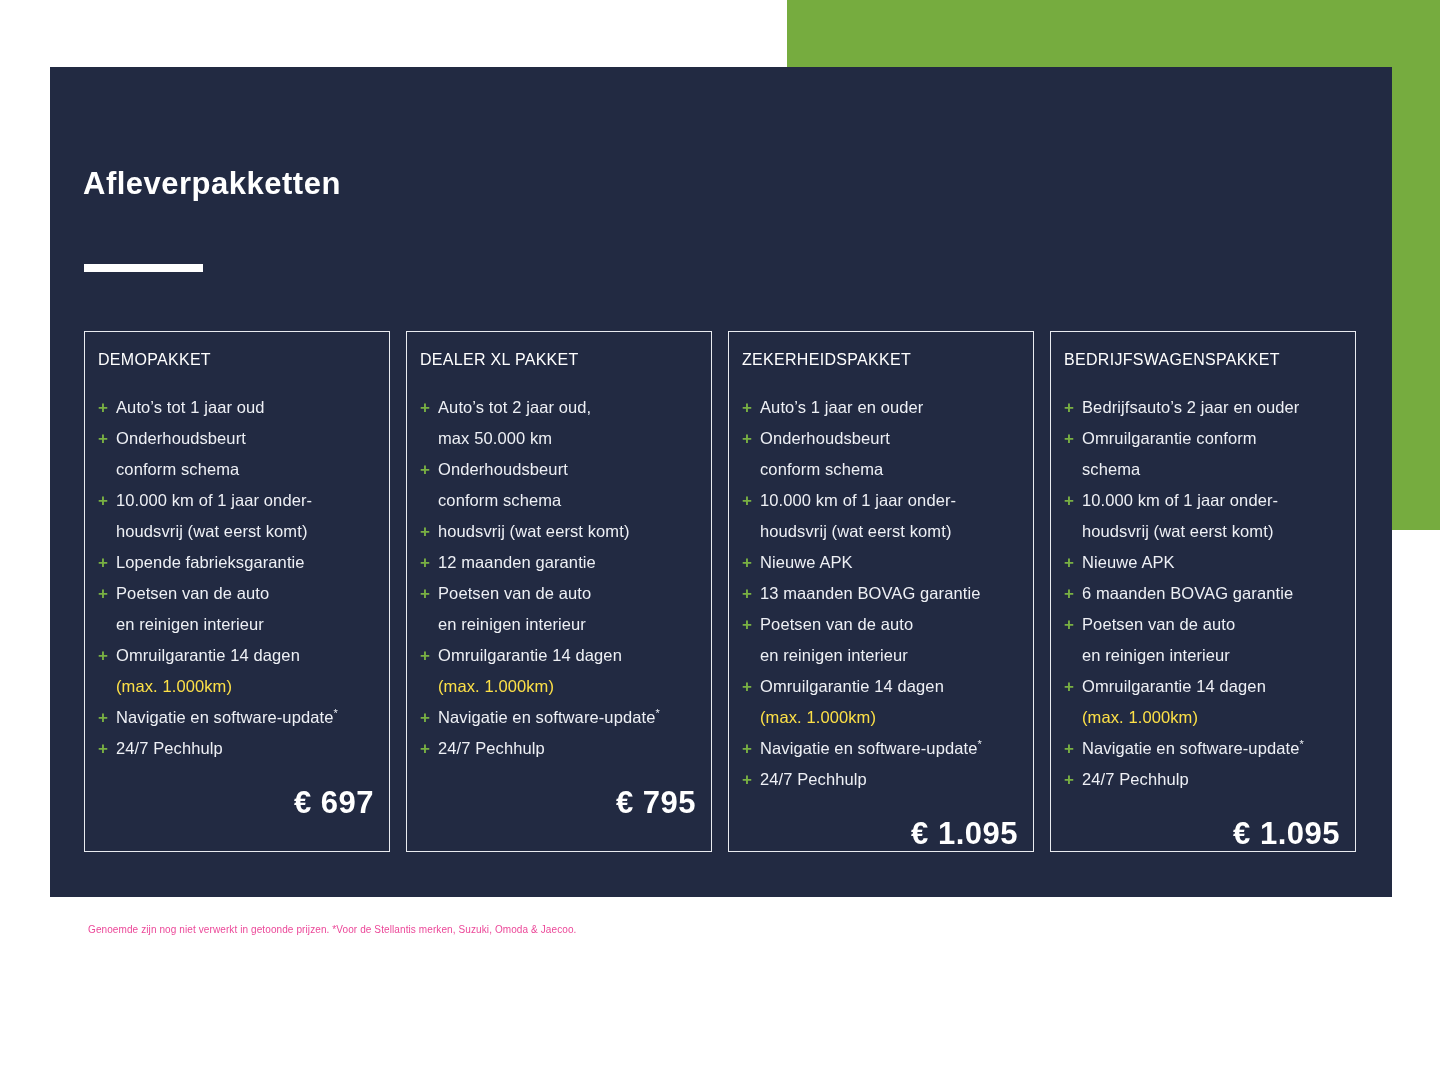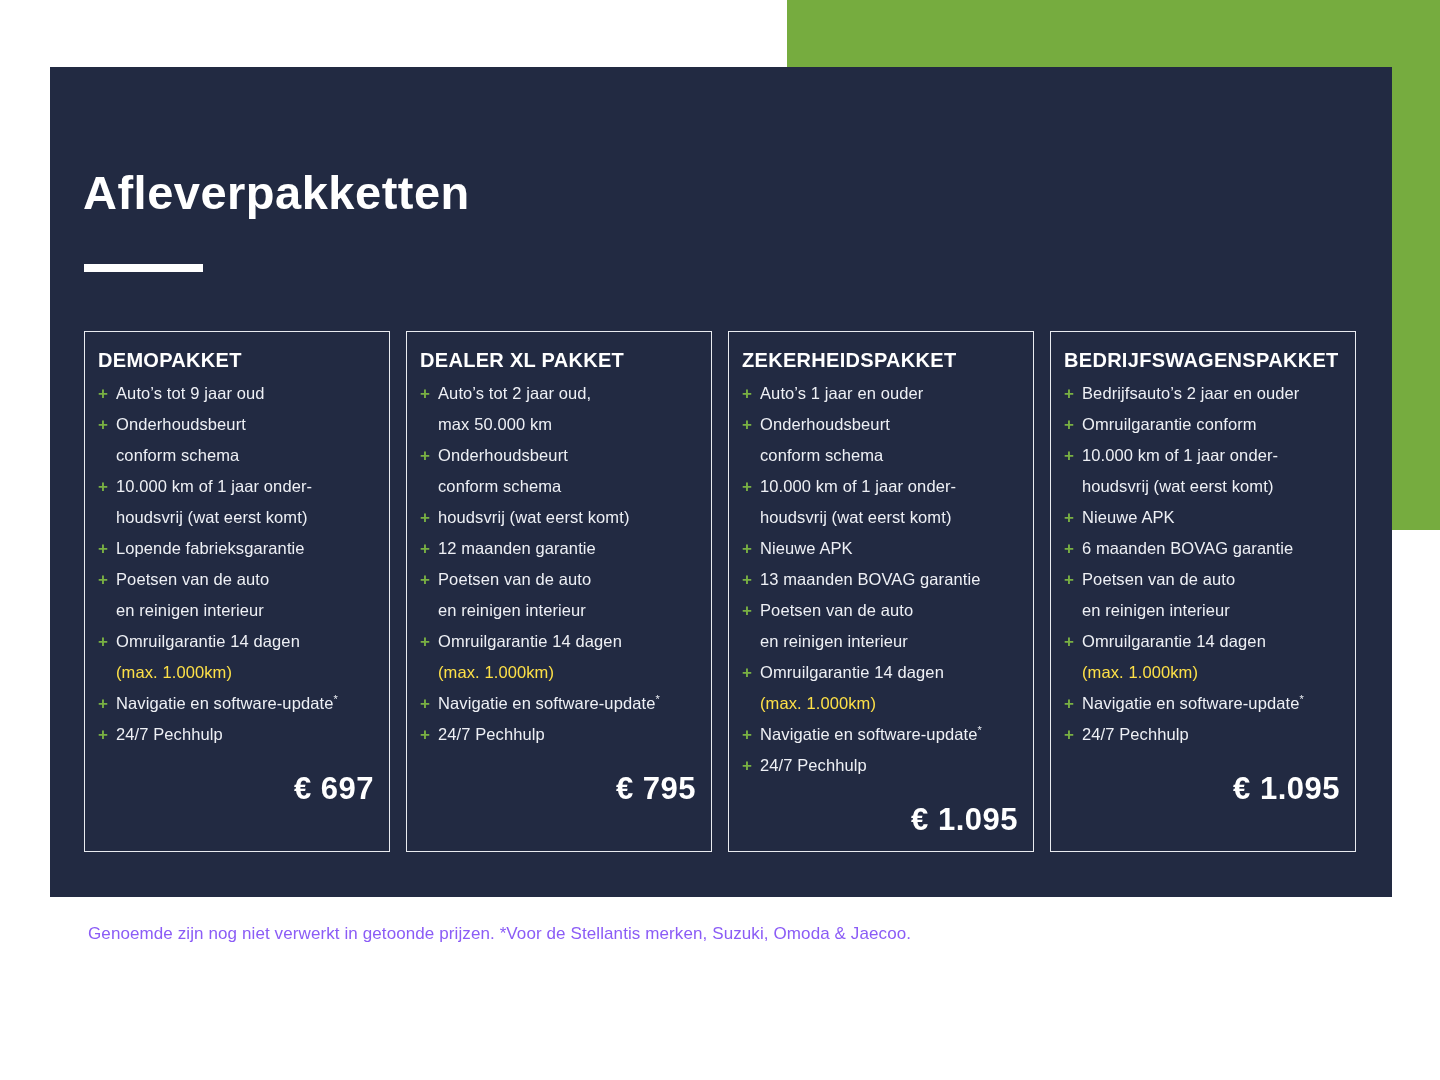--- a/index.html
+++ b/index.html
@@ -25,21 +25,21 @@
     position: absolute;
     left: 50px; top: 67px;
     width: 1342px; height: 830px;
     background: #222A42;
   }
 
   .page-title {
     position: absolute;
     left: 33px; top: 100px;
     color: #ffffff;
-    font-size: 47px;
+    font-size: 31px;
     font-weight: 700;
     letter-spacing: 0.5px;
     line-height: 1.1;
   }
 
   .title-dash {
     position: absolute;
     left: 34px; top: 197px;
     width: 119px; height: 8px;
     background: #ffffff;
@@ -56,25 +56,25 @@
     width: 306px;
     height: 521px;
     border: 1.5px solid #E9EBF0;
     padding: 13px 13px 13px 13px;
     color: #EEF0F5;
     position: relative;
   }
 
   .pkg-title {
     color: #ffffff;
-    font-size: 20px;
-    font-weight: 700;
+    font-size: 16px;
+    font-weight: 400;
     letter-spacing: 0.3px;
     line-height: 30px;
-    margin-bottom: 3px;
+    margin-bottom: 17px;
     white-space: nowrap;
   }
 
   .features {
     list-style: none;
   }
 
   .feature {
     display: flex;
     align-items: flex-start;
@@ -105,42 +105,42 @@
     color: #ffffff;
     font-size: 31px;
     font-weight: 700;
     letter-spacing: 0.5px;
     padding-right: 2px;
   }
 
   .footnote {
     position: absolute;
     left: 88px; top: 924px;
-    color: #8b5cf6;
-    font-size: 17px;
+    color: #ec4899;
+    font-size: 10px;
     letter-spacing: 0.1px;
   }
 </style>
 </head>
 <body>
 
 <div class="page">
   <div class="green-rect"></div>
 
   <div class="panel">
     <h1 class="page-title">Afleverpakketten</h1>
     <div class="title-dash"></div>
     <div class="packages-row">
         <div class="package-box">
           <h3 class="pkg-title">DEMOPAKKET</h3>
           <ul class="features">
             <li class="feature">
               <span class="plus">+</span>
               <span class="ftext">
-                <span class="fline">Auto’s tot 9 jaar oud</span>
+                <span class="fline">Auto’s tot 1 jaar oud</span>
               </span>
             </li>
             <li class="feature">
               <span class="plus">+</span>
               <span class="ftext">
                 <span class="fline">Onderhoudsbeurt</span>
                 <span class="fline">conform schema</span>
               </span>
             </li>
             <li class="feature">
@@ -313,20 +313,21 @@
             <li class="feature">
               <span class="plus">+</span>
               <span class="ftext">
                 <span class="fline">Bedrijfsauto’s 2 jaar en ouder</span>
               </span>
             </li>
             <li class="feature">
               <span class="plus">+</span>
               <span class="ftext">
                 <span class="fline">Omruilgarantie conform</span>
+                <span class="fline">schema</span>
               </span>
             </li>
             <li class="feature">
               <span class="plus">+</span>
               <span class="ftext">
                 <span class="fline">10.000 km of 1 jaar onder-</span>
                 <span class="fline">houdsvrij (wat eerst komt)</span>
               </span>
             </li>
             <li class="feature">

